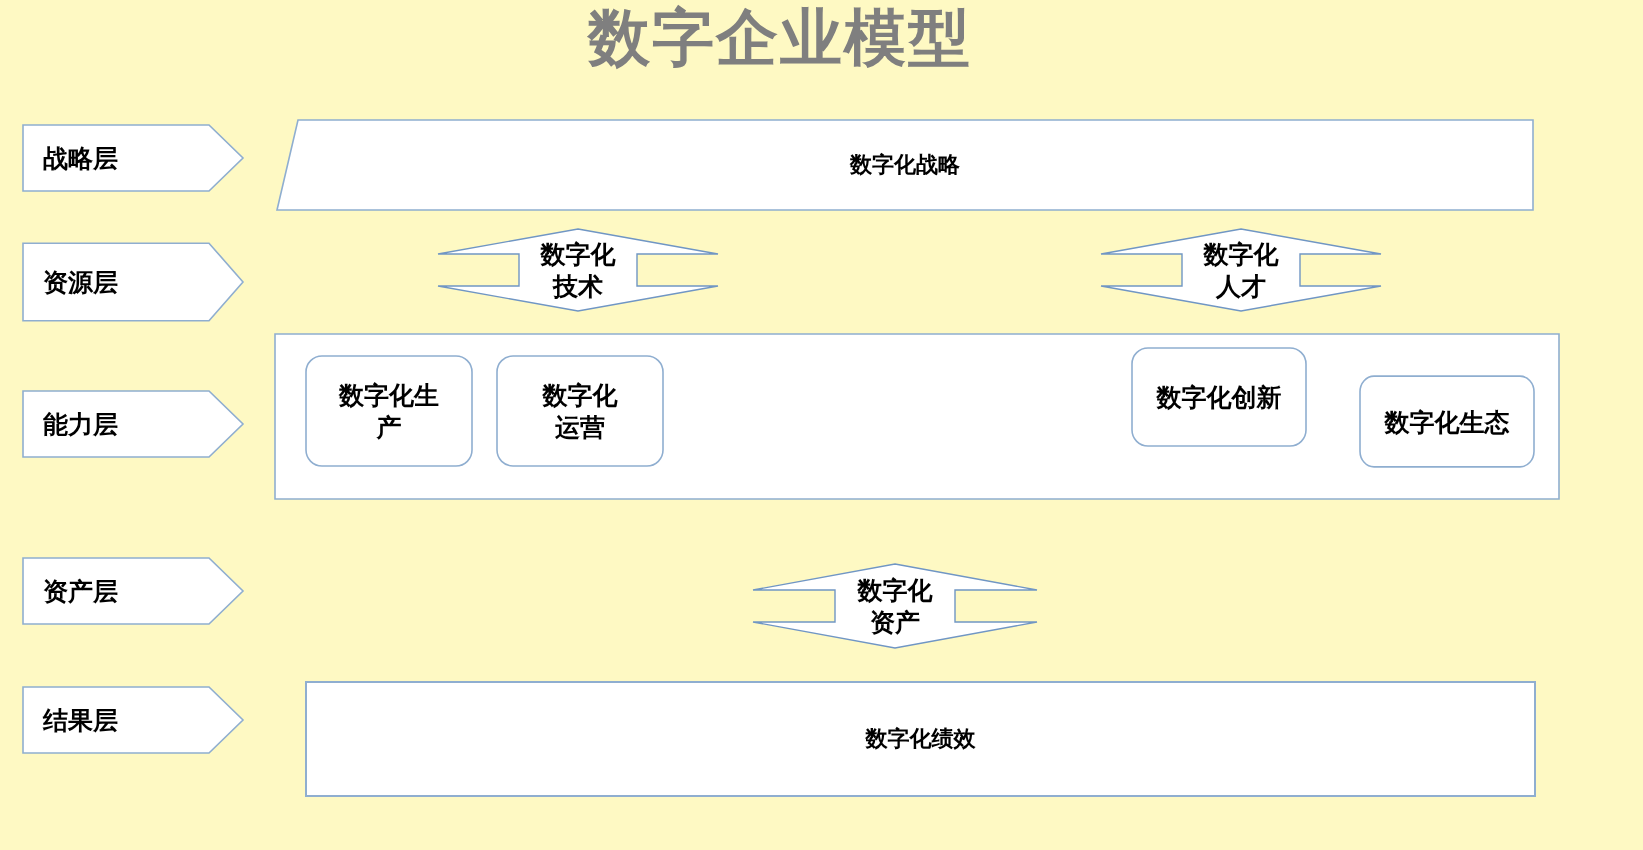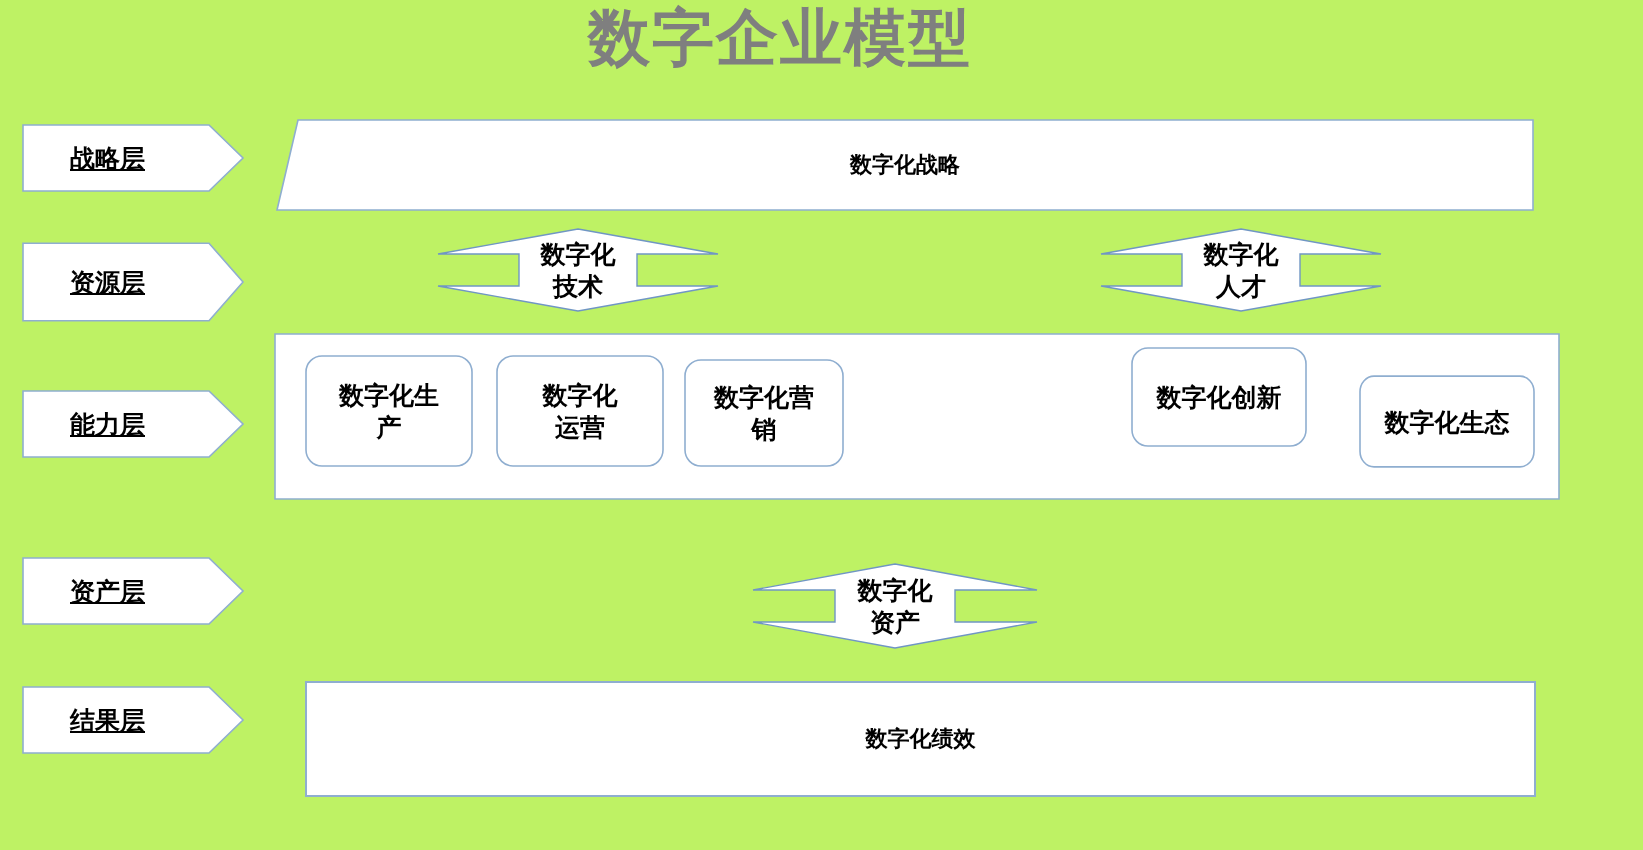--- a/index.html
+++ b/index.html
@@ -7,21 +7,21 @@
     padding: 0;
     background: #ffffff;
   }
   body {
     font-family: "Liberation Sans", "DejaVu Sans", sans-serif;
   }
   #canvas {
     position: relative;
     width: 1643px;
     height: 850px;
-    background: #bef264;
+    background: #fef9c3;
     overflow: hidden;
   }
 
   
   #page-title {
     position: absolute;
     left: 0;
     top: 2px;
     width: 1560px;
     text-align: center;
@@ -62,23 +62,22 @@
     pointer-events: none;
     line-height: 1.28;
     white-space: pre-line;
   }
 
   
   .layer-tag { }
   .layer-tag .shape-label {
     font-size: 25px;
     justify-content: flex-start;
-    padding-left: 48px;
+    padding-left: 21px;
     box-sizing: border-box;
-    text-decoration: underline;
   }
 
   
   .banner .shape-label {
     font-size: 22px;
   }
 
   
   .vdarrow .shape-label {
     font-size: 25px;
@@ -174,27 +173,20 @@
   </div>
 
   <div class="shape cap-box" style="left:496px; top:355px; width:168px; height:112px;">
     <svg class="shape-svg" viewBox="0 0 168 112" preserveAspectRatio="none">
       <rect x="1" y="1" width="166" height="110" rx="16" ry="16" fill="#ffffff" stroke="#8faed0" stroke-width="1.6" vector-effect="non-scaling-stroke"></rect>
     </svg>
     <div class="shape-label">数字化
 运营</div>
   </div>
 
-  <div class="shape cap-box" style="left:684px; top:359px; width:160px; height:108px;">
-    <svg class="shape-svg" viewBox="0 0 160 108" preserveAspectRatio="none">
-      <rect x="1" y="1" width="158" height="106" rx="16" ry="16" fill="#ffffff" stroke="#8faed0" stroke-width="1.6" vector-effect="non-scaling-stroke"></rect>
-    </svg>
-    <div class="shape-label">数字化营
-销</div>
-  </div>
 
 
   <div class="shape cap-box" style="left:1131px; top:347px; width:176px; height:100px;">
     <svg class="shape-svg" viewBox="0 0 176 100" preserveAspectRatio="none">
       <rect x="1" y="1" width="174" height="98" rx="16" ry="16" fill="#ffffff" stroke="#8faed0" stroke-width="1.6" vector-effect="non-scaling-stroke"></rect>
     </svg>
     <div class="shape-label">数字化创新</div>
   </div>
 
   <div class="shape cap-box" style="left:1359px; top:375px; width:176px; height:93px;">

